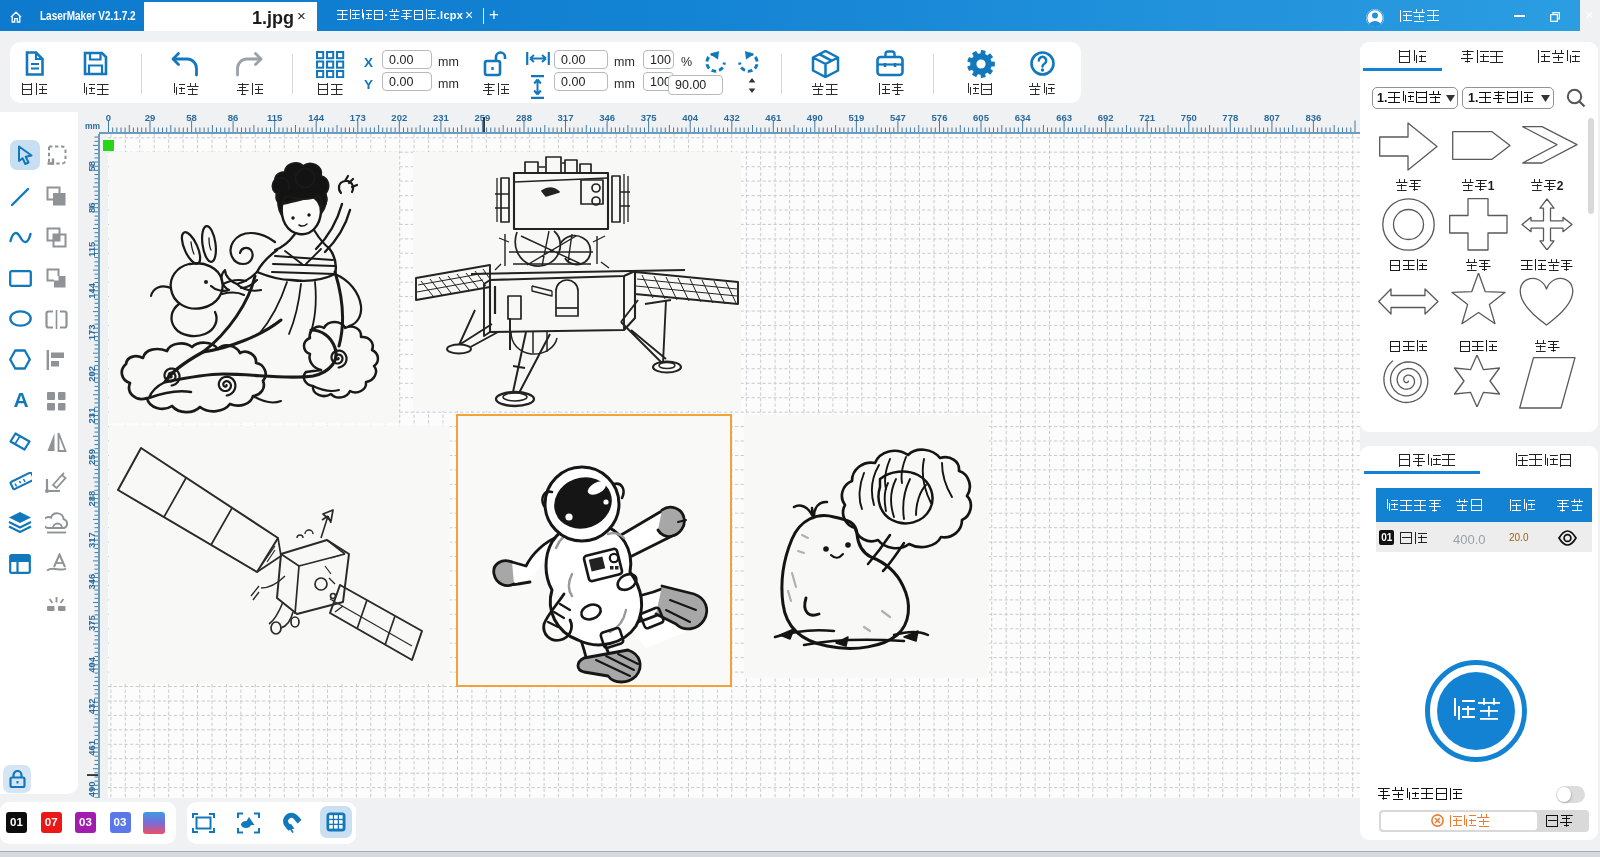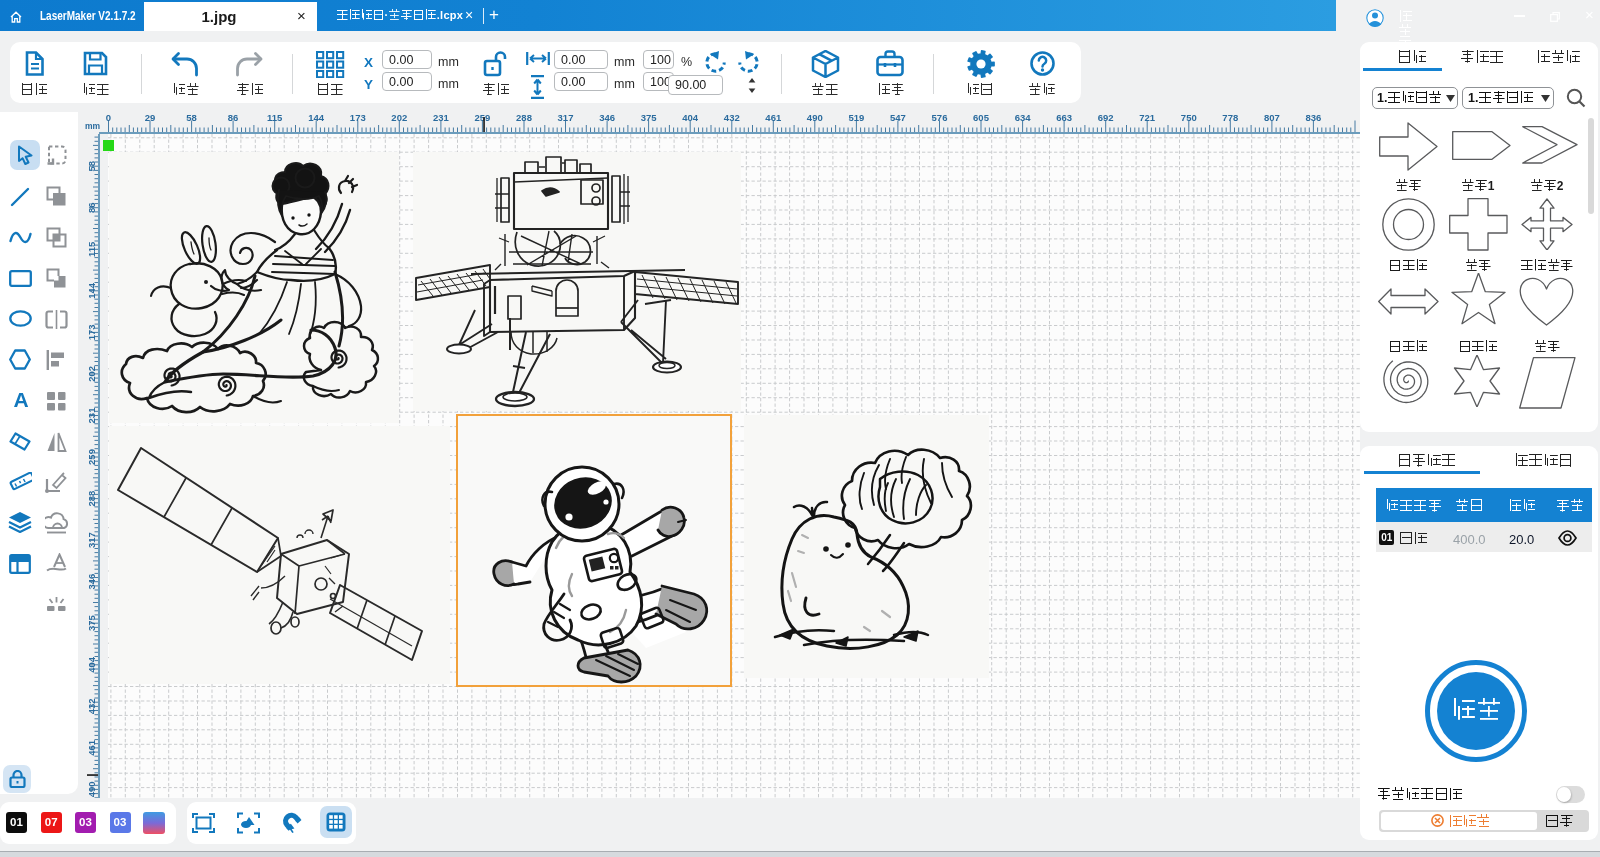--- a/index.html
+++ b/index.html
@@ -12,27 +12,27 @@
 .kd{background-image:linear-gradient(currentColor,currentColor),linear-gradient(currentColor,currentColor),linear-gradient(currentColor,currentColor),linear-gradient(currentColor,currentColor),linear-gradient(currentColor,currentColor);background-size:9% 96%,70% 9%,70% 9%,70% 9%,9% 60%;background-position:10% 50%,100% 12%,100% 52%,100% 92%,62% 72%}
 .ke{background-image:linear-gradient(currentColor,currentColor),linear-gradient(currentColor,currentColor),linear-gradient(currentColor,currentColor),linear-gradient(currentColor,currentColor),linear-gradient(currentColor,currentColor),linear-gradient(currentColor,currentColor);background-size:96% 8%,8% 30%,8% 30%,80% 8%,8% 46%,80% 8%;background-position:50% 22%,28% 2%,74% 2%,50% 56%,50% 70%,50% 94%}
 .kf{background-image:linear-gradient(currentColor,currentColor),linear-gradient(currentColor,currentColor),linear-gradient(currentColor,currentColor),linear-gradient(currentColor,currentColor),linear-gradient(currentColor,currentColor),linear-gradient(currentColor,currentColor);background-size:9% 80%,9% 60%,56% 9%,56% 9%,56% 9%,9% 42%;background-position:8% 12%,26% 90%,100% 10%,100% 48%,100% 88%,72% 62%}
 
 .inp{position:absolute;background:#fff;border:1px solid #b7babd;border-radius:4px;font-size:12.5px;color:#222;padding:1px 0 0 6px;line-height:16px}
 .lbl{position:absolute;font-size:12.5px;color:#2b2b2b;white-space:nowrap}
 .tbl-blue{color:#1177be}
 </style></head>
 <body>
 
-<div class="ab" id="titlebar" style="left:0;top:0;width:1336px;height:31px;background:linear-gradient(90deg,#0d7ace 0%,#1282d3 40%,#2b9de1 100%)">
+<div class="ab" id="titlebar" style="left:0;top:0;width:1580px;height:31px;background:linear-gradient(90deg,#0d7ace 0%,#1282d3 40%,#2b9de1 100%)">
   <svg class="ab" style="left:10px;top:11px" width="12" height="12" viewBox="0 0 12 12">
       <path d="M1 6 L6 1.2 L11 6 M2.2 5.2 V11 H4.7 V7.6 H7.3 V11 H9.8 V5.2" fill="none" stroke="#fff" stroke-width="1.3"></path>
     </svg>
   <div class="ab" style="left:40px;top:9px;color:#fff;font-size:12.5px;font-weight:bold;transform:scaleX(.8);transform-origin:0 0;white-space:nowrap">LaserMaker V2.1.7.2</div>
   <div class="ab" style="left:144px;top:2px;width:173px;height:29px;background:#fff"></div>
-  <div class="ab" style="left:144px;top:8px;width:150px;text-align:center;color:#1b1b1b;font-size:15px;font-weight:bold">1.jpg</div>
+  <div class="ab" style="left:144px;top:8px;width:150px;text-align:right;color:#1b1b1b;font-size:18px;font-weight:bold">1.jpg</div>
   <div class="ab" style="left:297px;top:7px;color:#222;font-size:15px">×</div>
   <div class="ab" style="left:336px;top:9px;color:#fff;font-size:11px;font-weight:bold"><span style="letter-spacing:.3px"><i class="k ka"></i><i class="k kd"></i><i class="k kf"></i><i class="k kb"></i>·<i class="k ke"></i><i class="k kc"></i><i class="k kb"></i><i class="k kd"></i>.lcpx</span></div>
   <div class="ab" style="left:465px;top:7px;color:#fff;font-size:14px">×</div>
   <div class="ab" style="left:483px;top:8px;width:1px;height:16px;background:rgba(255,255,255,.85)"></div>
   <div class="ab" style="left:489px;top:5px;color:#fff;font-size:17px;font-weight:400">+</div>
   <svg class="ab" style="left:1365px;top:8px" width="20" height="20" viewBox="0 0 20 20">
       <circle cx="10" cy="10" r="9" fill="#fff"></circle>
       <circle cx="10" cy="7.6" r="3" fill="#2491da"></circle>
       <path d="M3.8 16.5 a7.2 7.2 0 0 1 12.4 0 a9 9 0 0 1 -12.4 0" fill="#2491da"></path>
       <circle cx="10" cy="10" r="8.2" fill="none" stroke="#2491da" stroke-width="1.1"></circle>
@@ -637,21 +637,21 @@
     <div class="ab" style="left:4.4px;top:25px;width:116px;height:3px;background:#1482d2"></div>
     <div class="ab" style="left:15.6px;top:42.3px;width:216px;height:34px;background:#1482d2"></div>
     <div class="ab" style="left:25px;top:52.5px;font-size:13px;font-weight:bold;color:#fff"><i class="k kf"></i><i class="k ka"></i><i class="k ka"></i><i class="k kc"></i></div>
     <div class="ab" style="left:95px;top:52.5px;font-size:13px;font-weight:bold;color:#fff"><i class="k ke"></i><i class="k kb"></i></div>
     <div class="ab" style="left:147.7px;top:52.5px;font-size:13px;font-weight:bold;color:#fff"><i class="k kd"></i><i class="k kf"></i></div>
     <div class="ab" style="left:195.7px;top:52.5px;font-size:13px;font-weight:bold;color:#fff"><i class="k kc"></i><i class="k ke"></i></div>
     <div class="ab" style="left:15.6px;top:76.3px;width:216px;height:30px;background:#ededed"></div>
     <div class="ab" style="left:19.3px;top:84.3px;width:15px;height:15px;background:#111;border-radius:2px;color:#fff;font-size:10px;font-weight:bold;text-align:center;line-height:15px">01</div>
     <div class="ab" style="left:39px;top:85px;font-size:13px;font-weight:bold;color:#222"><i class="k kb"></i><i class="k kd"></i></div>
     <div class="ab" style="left:93px;top:85.7px;font-size:13px;color:#9aa2a8">400.0</div>
-    <div class="ab" style="left:149px;top:85.7px;font-size:13px;color:#0f172a">20.0</div>
+    <div class="ab" style="left:149px;top:85.7px;font-size:10px;color:#a16207">20.0</div>
     <svg class="ab" style="left:196.6px;top:83.4px" width="21" height="18" viewBox="0 0 21 18">
       <path d="M2 9 C5 4 8 2 10.5 2 C13 2 16 4 19 9 C16 14 13 16 10.5 16 C8 16 5 14 2 9 Z" fill="none" stroke="#111" stroke-width="1.7"></path>
       <circle cx="10.5" cy="9" r="3.4" fill="none" stroke="#111" stroke-width="1.7"></circle>
     </svg>
     <div class="ab" style="left:65.4px;top:214px;width:102px;height:102px;border-radius:50%;border:5px solid #1482d2"></div>
     <div class="ab" style="left:77.4px;top:226px;width:78px;height:78px;border-radius:50%;background:#1482d2;color:#fff;display:flex;align-items:center;justify-content:center;font-size:23px;font-weight:bold">
       <span><i class="k kf"></i><i class="k ke"></i></span>
     </div>
     <div class="ab" style="left:17px;top:341px;font-size:13px;font-weight:bold;color:#111"><i class="k kc"></i><i class="k ke"></i><i class="k kf"></i><i class="k ka"></i><i class="k kb"></i><i class="k kd"></i></div>
     <div class="ab" style="left:195.7px;top:340px;width:29px;height:16.5px;background:#dcdcdc;border-radius:8.5px"></div>

